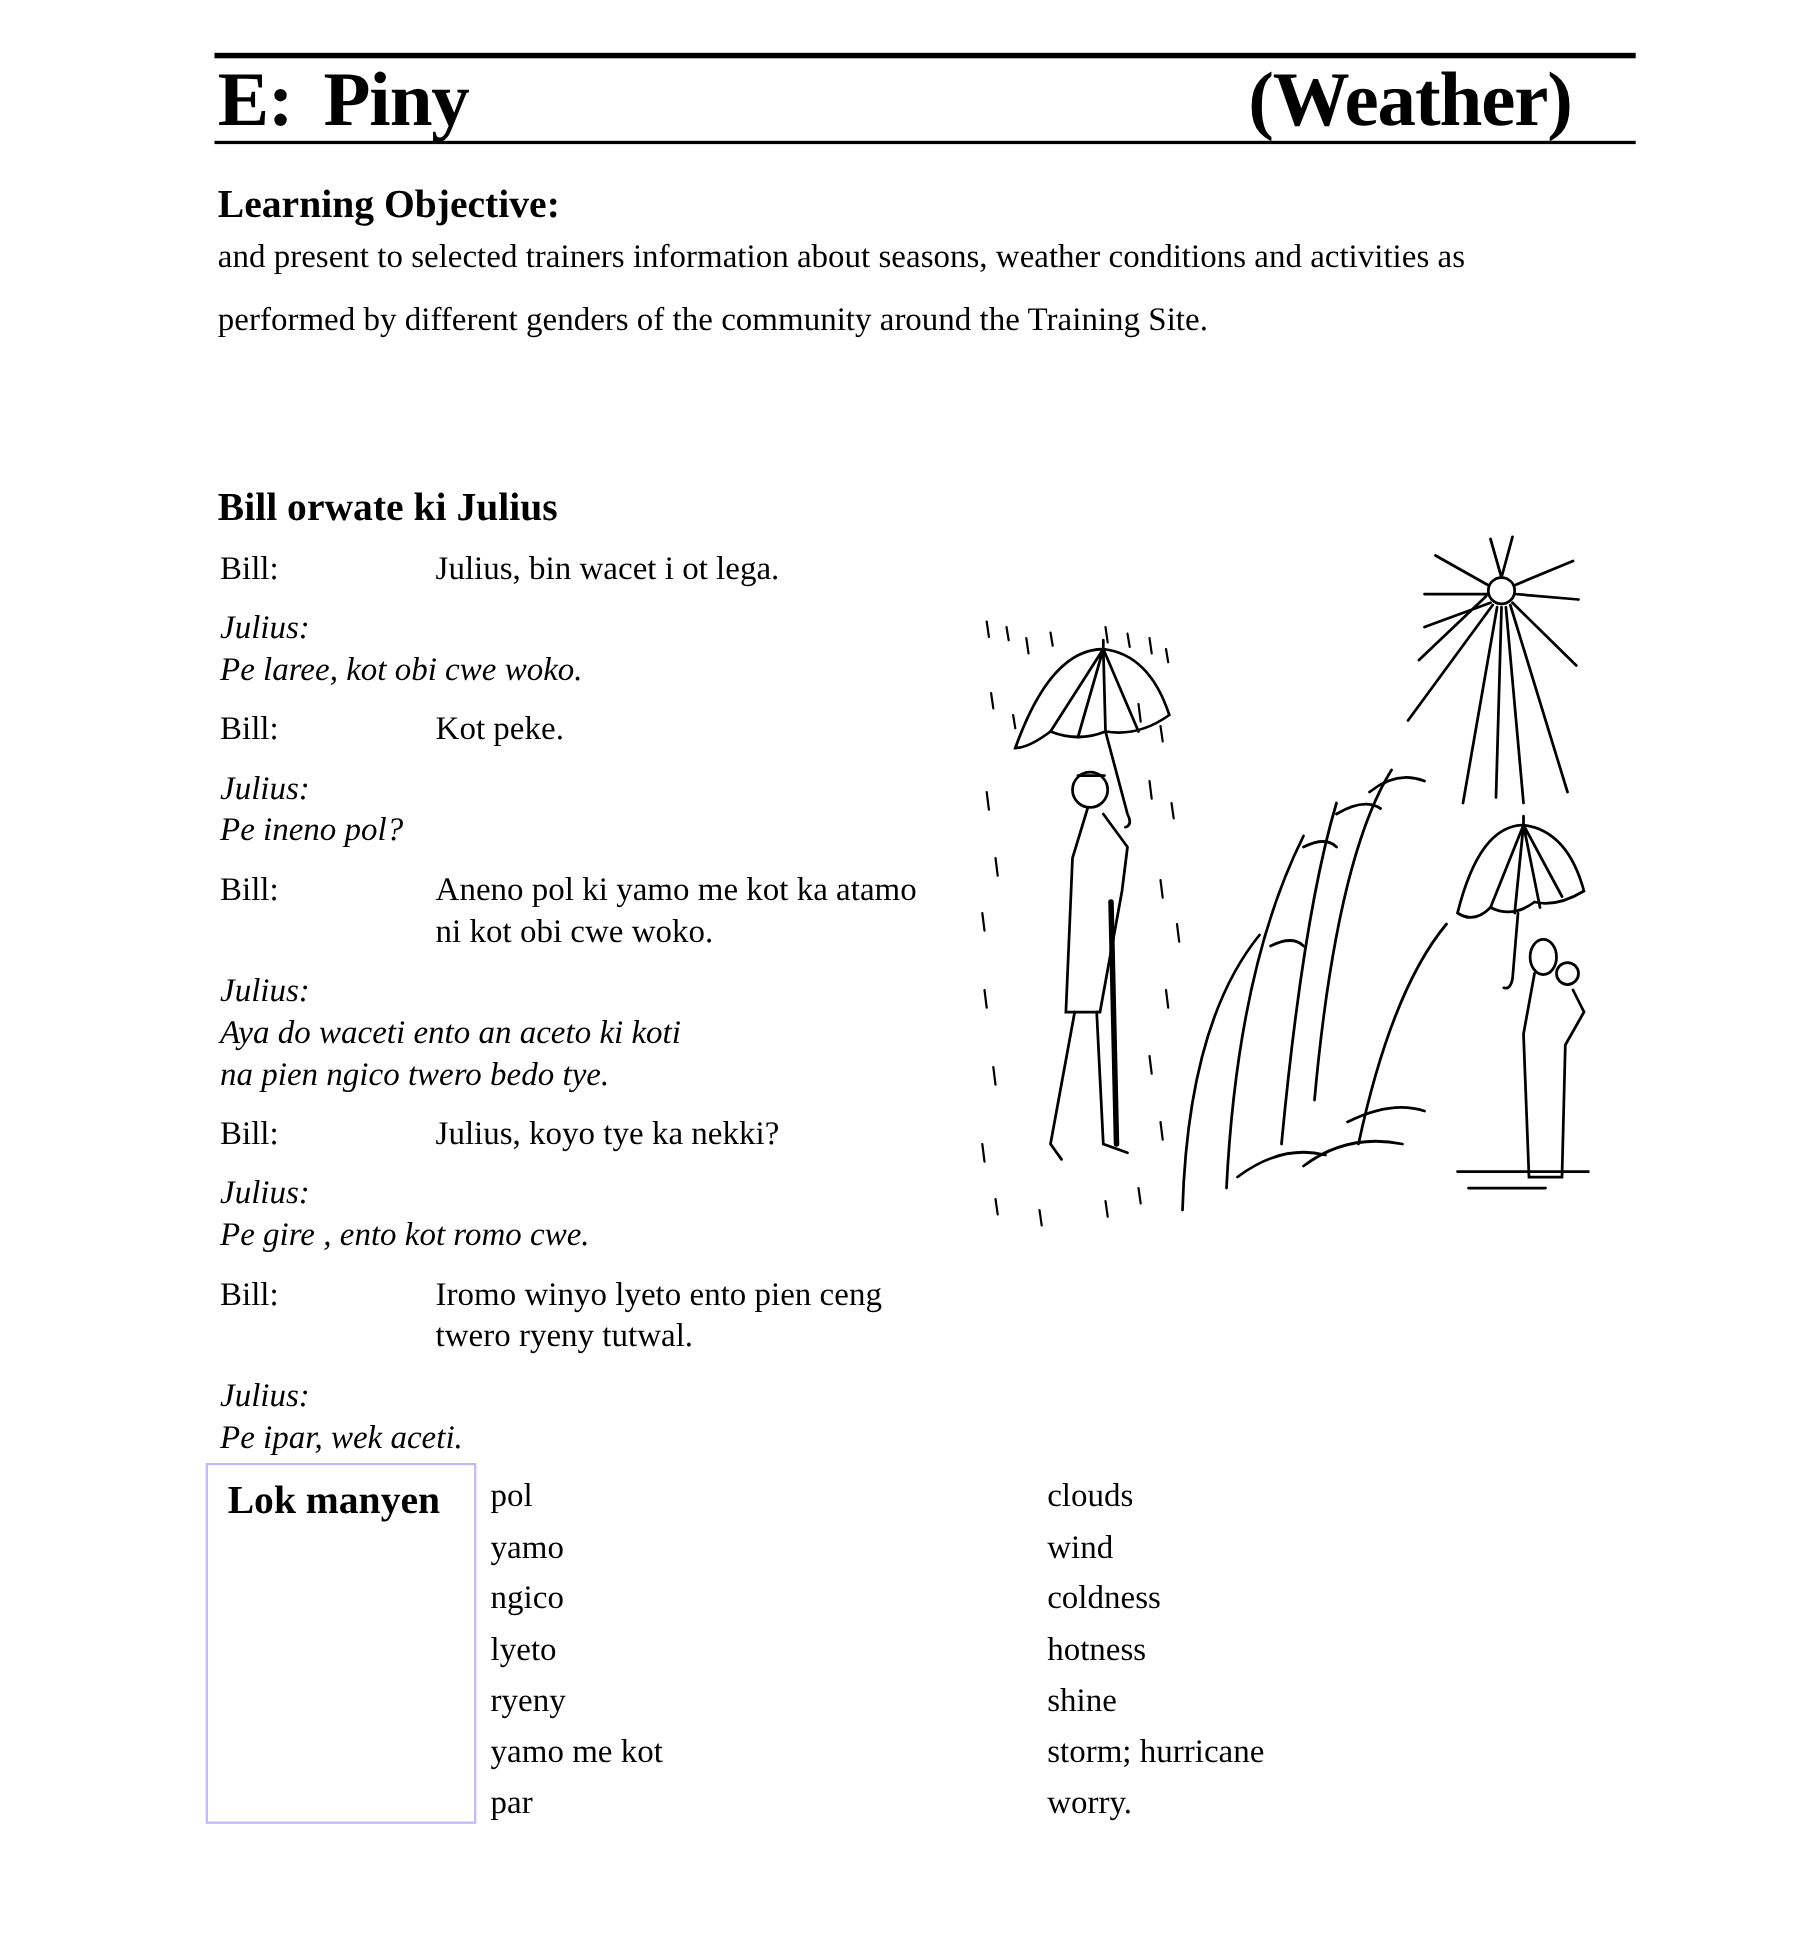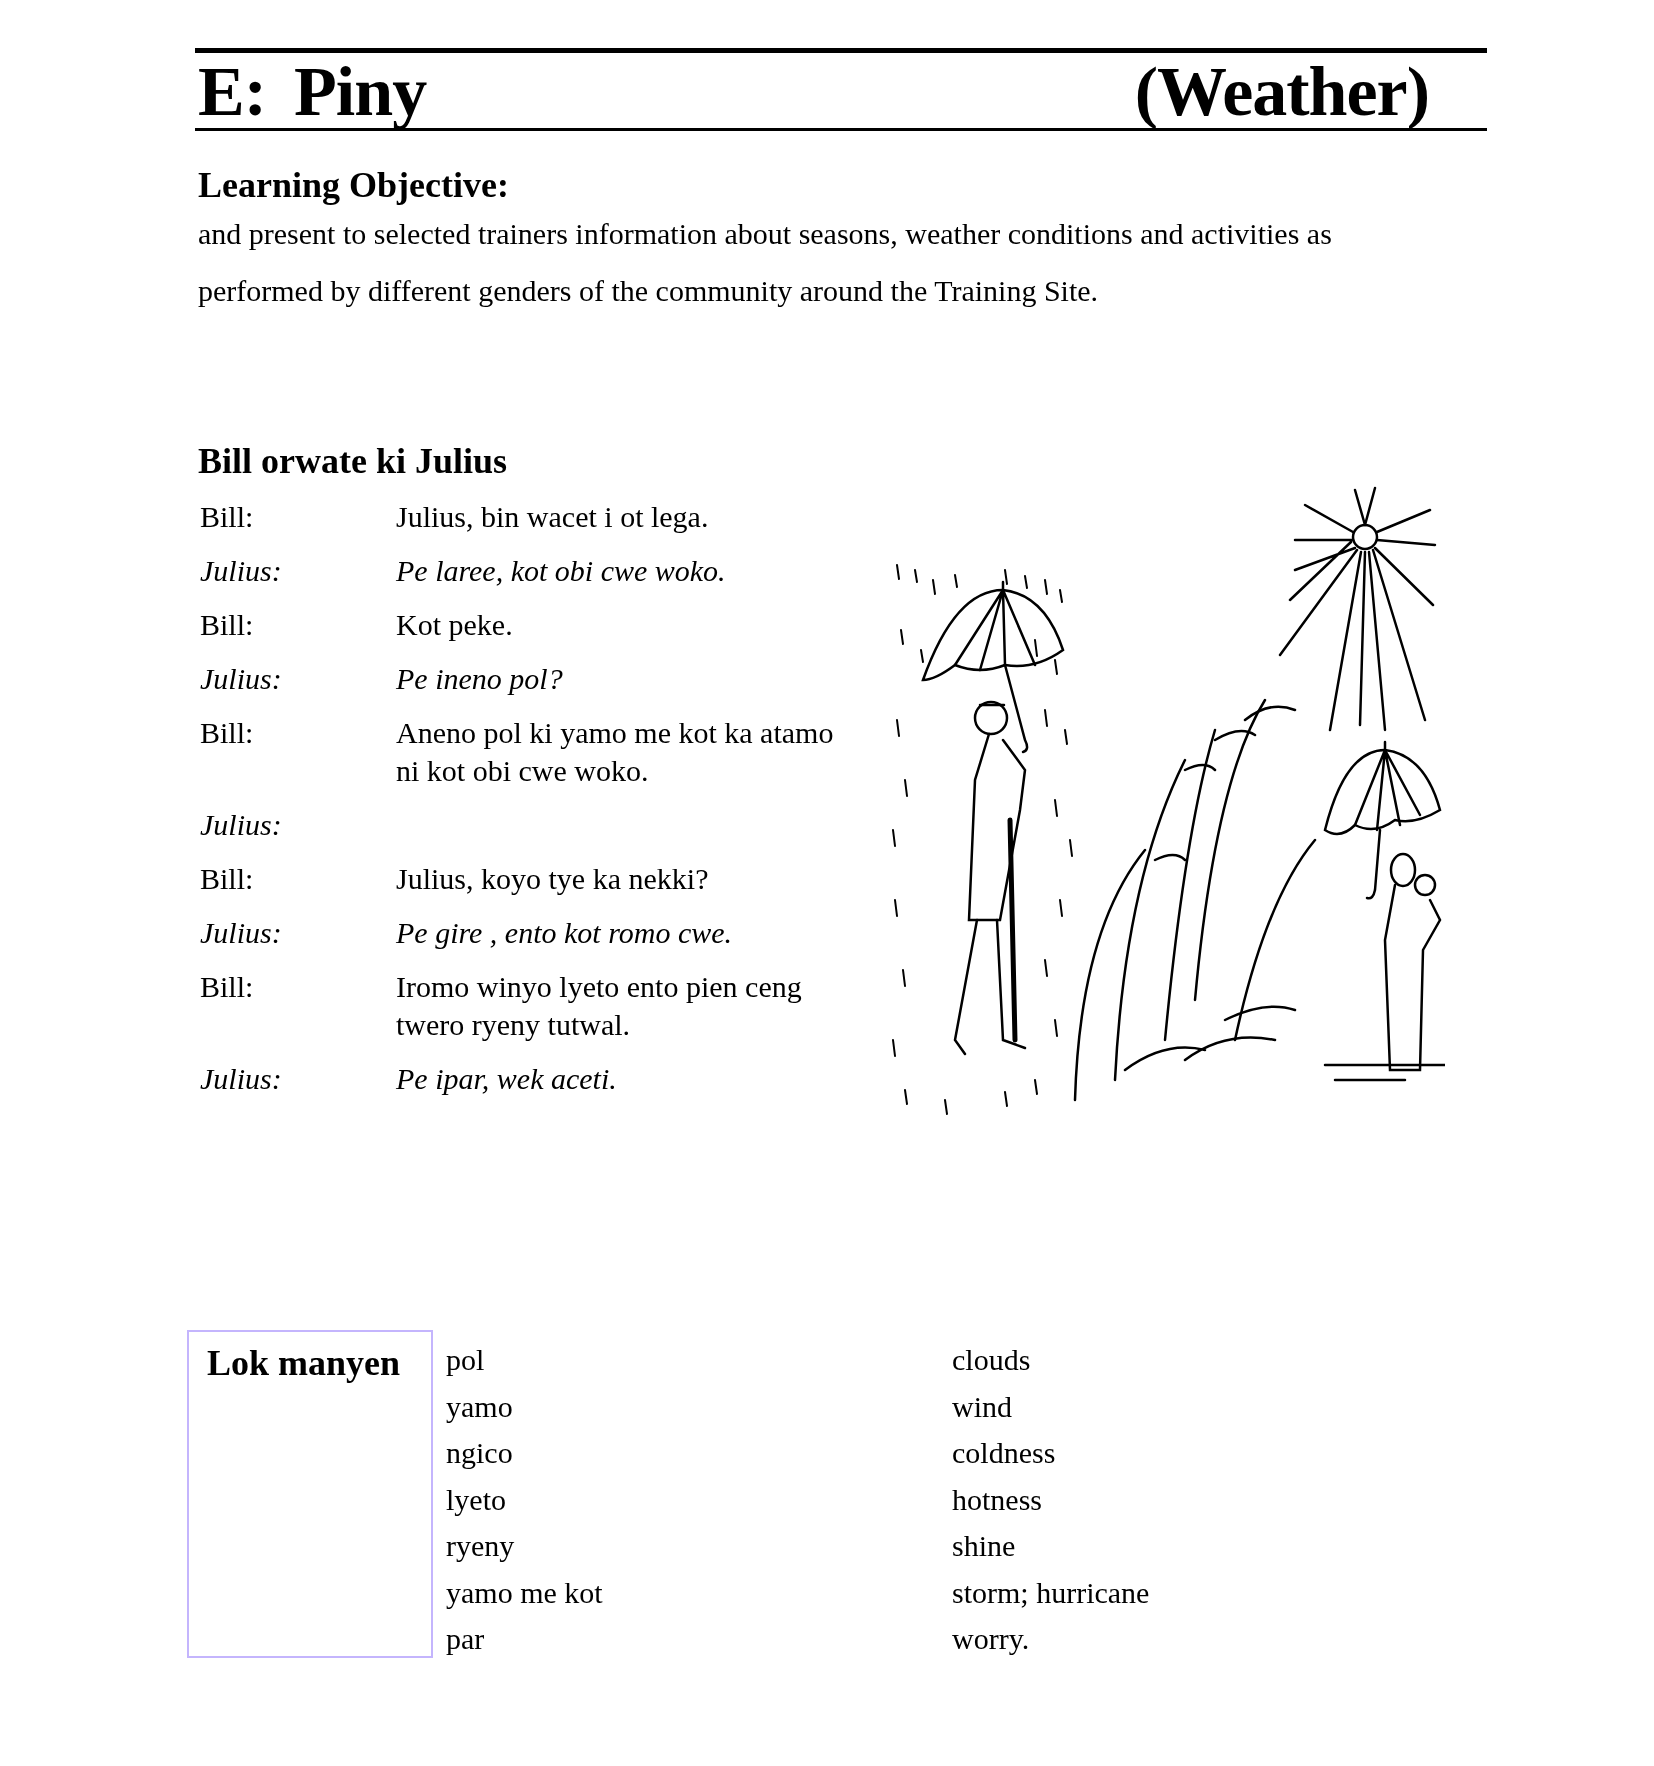--- a/index.html
+++ b/index.html
@@ -10,21 +10,21 @@
     .title-left { position: absolute; left: 198px; top: 52px; font-size: 70px; font-weight: bold; line-height: 80px; letter-spacing: -1px; }
     .title-left .sp { display: inline-block; width: 28px; }
     .title-right { position: absolute; right: 225px; top: 52px; font-size: 70px; font-weight: bold; line-height: 80px; letter-spacing: -1px; }
     .lo-heading { position: absolute; left: 198px; top: 165px; font-size: 36px; font-weight: bold; line-height: 40px; }
     .lo-body { position: absolute; left: 198px; top: 205px; width: 1300px; font-size: 30px; line-height: 57px; }
     .dialog-heading { position: absolute; left: 198px; top: 440px; font-size: 36px; font-weight: bold; line-height: 42px; }
     .dialog { position: absolute; left: 200px; top: 498px; width: 640px; }
     .dline { display: flex; font-size: 30px; line-height: 38px; margin-bottom: 16px; }
     .dline .spk { width: 196px; flex: none; }
     .dline .txt { width: 440px; }
-    .dline.julius { font-style: italic; }
+    .dline.julius { font-style: italic; flex-direction: column; }
     .illus { position: absolute; left: 885px; top: 480px; width: 560px; height: 640px; }
     .vocab-box { position: absolute; left: 187px; top: 1330px; width: 246px; height: 328px; border: 2px solid #c4b5fd; box-sizing: border-box; }
     .vocab-box .lbl { position: absolute; left: 18px; top: 10px; font-size: 36px; font-weight: bold; line-height: 42px; white-space: nowrap; }
     .vocab-col { position: absolute; top: 1337px; font-size: 30px; line-height: 46.5px; }
     .vocab-col.acholi { left: 446px; }
     .vocab-col.english { left: 952px; }
   </style>
 </head>
 <body>
 
@@ -56,20 +56,21 @@
   <div class="dline julius">
       <span class="spk">Julius:</span>
       <span class="txt">Pe ineno pol?</span>
     </div>
   <div class="dline">
       <span class="spk">Bill:</span>
       <span class="txt">Aneno pol ki yamo me kot ka atamo ni kot obi cwe woko.</span>
     </div>
   <div class="dline julius">
       <span class="spk">Julius:</span>
+      <span class="txt">Aya do waceti ento an aceto ki koti na pien ngico twero bedo tye.</span>
     </div>
   <div class="dline">
       <span class="spk">Bill:</span>
       <span class="txt">Julius, koyo tye ka nekki?</span>
     </div>
   <div class="dline julius">
       <span class="spk">Julius:</span>
       <span class="txt">Pe gire , ento kot romo cwe.</span>
     </div>
   <div class="dline">

